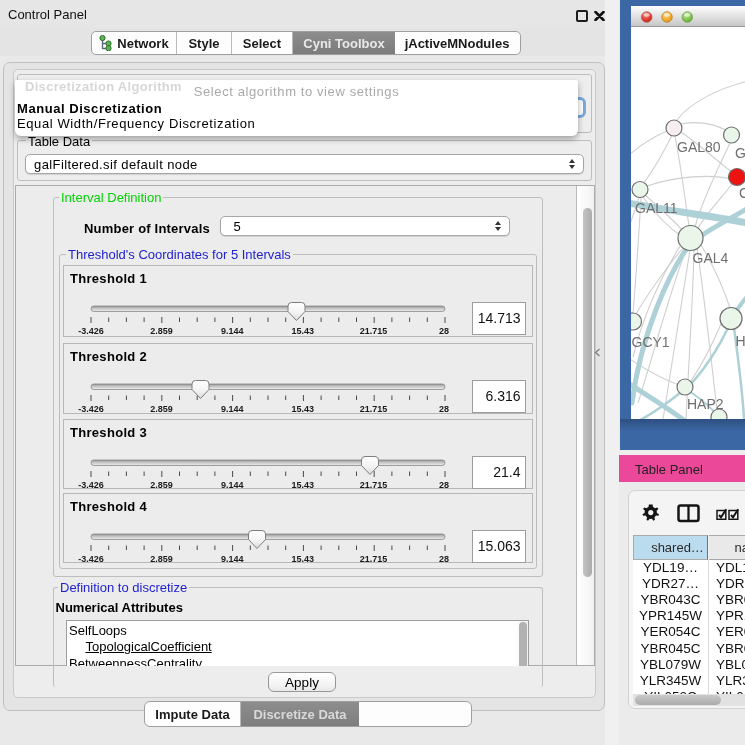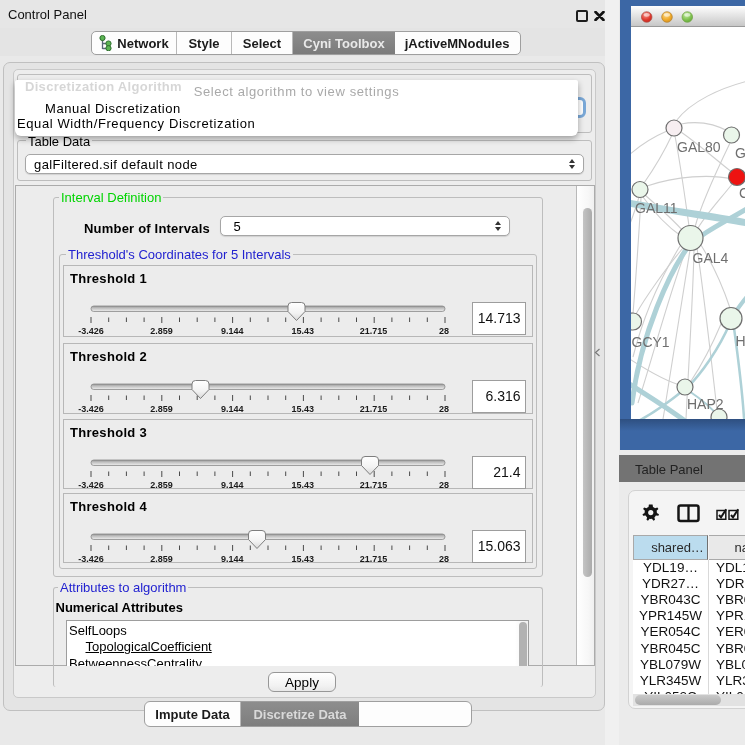--- a/index.html
+++ b/index.html
@@ -55,21 +55,21 @@
 #botseg .sel{background:linear-gradient(#8d8d8d,#7e7e7e);color:#d9d9d9;border-right:none;}
 #applybtn{left:268px;top:672px;width:68px;height:20px;background:linear-gradient(#ffffff,#f2f2f2 70%,#e8e8e8);
   border:1px solid #979797;border-radius:6px;box-sizing:border-box;font-size:13.5px;color:#000;
   display:flex;align-items:center;justify-content:center;}
 
 #gapcol{left:605px;top:0;width:14px;height:745px;background:#f0f0f0;}
 #netwin{left:620px;top:0;width:125px;height:450px;background:#3c67a5;}
 #nettitle{left:631px;top:6px;width:114px;height:21px;background:linear-gradient(#fefefe,#c7c7c7);border-bottom:1px solid #999;box-sizing:border-box;}
 #canvas{left:631px;top:27px;width:114px;height:392px;background:#ffffff;overflow:hidden;}
 #tpgap{left:619px;top:450px;width:126px;height:5px;background:#ececec;}
-#tptitle{left:619px;top:455px;width:126px;height:27px;background:#737373;font-size:13px;color:#222;}
+#tptitle{left:619px;top:455px;width:126px;height:27px;background:#ec4899;font-size:13px;color:#222;}
 #tpbg{left:619px;top:482px;width:126px;height:263px;background:#ebebeb;}
 #tpcard{left:628px;top:490px;width:130px;height:219px;background:#f4f4f4;border:1px solid #d2d2d2;
   border-radius:7px 0 0 7px;box-sizing:border-box;overflow:hidden;}
 </style>
 </head>
 <body>
 
 <div class="abs" id="titlebar"></div>
 <div class="abs" id="titletxt">Control Panel</div>
 <div class="abs" id="floatbtn"></div>
@@ -233,34 +233,34 @@
         <text x="238.8" y="67.5" font-size="9" font-weight="bold" fill="#1a1a1a" text-anchor="middle" font-family="Liberation Sans">15.43</text>
         <text x="309.4" y="67.5" font-size="9" font-weight="bold" fill="#1a1a1a" text-anchor="middle" font-family="Liberation Sans">21.715</text>
         <text x="380.0" y="67.5" font-size="9" font-weight="bold" fill="#1a1a1a" text-anchor="middle" font-family="Liberation Sans">28</text>
         <path d="M184.5 40 Q184.5 36.5 188.0 36.5 L198.0 36.5 Q201.5 36.5 201.5 40 L201.5 45.5 L193.0 54.5 L184.5 45.5 Z" fill="url(#thm3)" stroke="#7e7e7e" stroke-width="1"></path>
       </svg>
       <div class="vbox">15.063</div>
     </div>
 </div>
 
 <div class="abs group" style="left:52.5px;top:587px;width:490.5px;height:100px;border-bottom:none;"></div>
-<div class="abs gtitle" style="left:58px;top:581px;color:#2222d0;background:#ececec;">Attributes to algorithm</div>
+<div class="abs gtitle" style="left:58px;top:581px;color:#2222d0;background:#ececec;">Definition to discretize</div>
 <div class="abs" style="left:55.5px;top:599.5px;font-size:13px;font-weight:bold;">Numerical Attributes</div>
 <div class="abs" style="left:65.5px;top:620px;width:463px;height:46px;background:#fff;border:1px solid #9d9d9d;border-bottom:none;box-sizing:border-box;font-size:13px;overflow:hidden;padding-top:2px;">
   <div style="padding-left:2.5px;height:16.3px;line-height:16.3px;">SelfLoops</div>
   <div style="padding-left:19px;height:16.3px;line-height:16.3px;text-decoration:underline;">TopologicalCoefficient</div>
   <div style="padding-left:2.5px;height:16.3px;line-height:16.3px;">BetweennessCentrality</div>
 </div>
 <div class="abs" style="left:515px;top:621px;width:13px;height:45px;background:linear-gradient(to right,#ffffff,#f0f0f0);"></div>
 <div class="abs" style="left:518.5px;top:622px;width:8.5px;height:44px;background:#b2b2b2;border-radius:4px 4px 0 0;"></div>
 
 <div class="abs" id="popup">
   <div class="abs" style="left:10px;top:-1px;font-size:13px;font-weight:bold;color:rgba(120,120,120,0.30);letter-spacing:0.3px;">Discretization Algorithm</div>
   <div class="abs" style="left:0;top:4px;width:563px;text-align:center;font-size:13px;color:#a9a9a9;letter-spacing:0.6px;">Select algorithm to view settings</div>
-  <div class="abs" style="left:2px;top:21px;font-size:13px;font-weight:normal;color:#000;letter-spacing:0.55px;margin-left:28px;">Manual Discretization</div>
+  <div class="abs" style="left:2px;top:21px;font-size:13px;font-weight:bold;color:#000;letter-spacing:0.55px;">Manual Discretization</div>
   <div class="abs" style="left:2px;top:36px;font-size:13px;color:#000;letter-spacing:0.6px;">Equal Width/Frequency Discretization</div>
 </div>
 
 <svg class="abs" style="left:594px;top:348px" width="7" height="9" viewBox="0 0 7 9">
 <path d="M5.5 1 L1.5 4.5 L5.5 8" fill="none" stroke="#7a7a7a" stroke-width="1.2"></path>
   </svg>
 
 <div class="abs" id="applybtn">Apply</div>
 <div class="abs" id="botseg">
   <div class="seg" style="width:96px">Impute Data</div>

